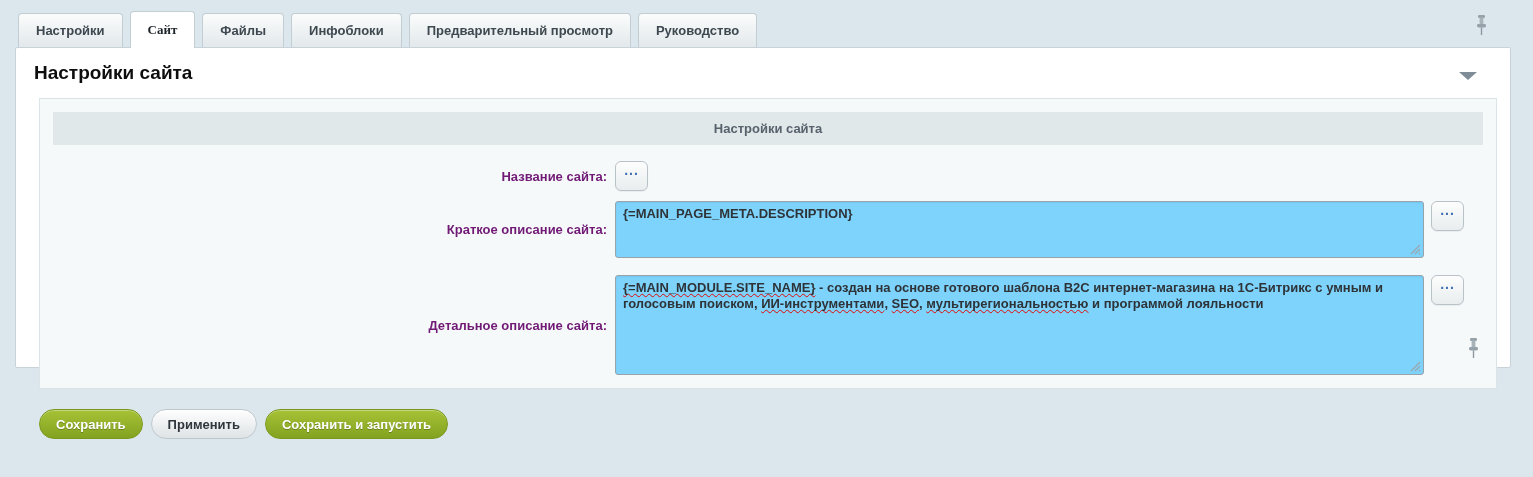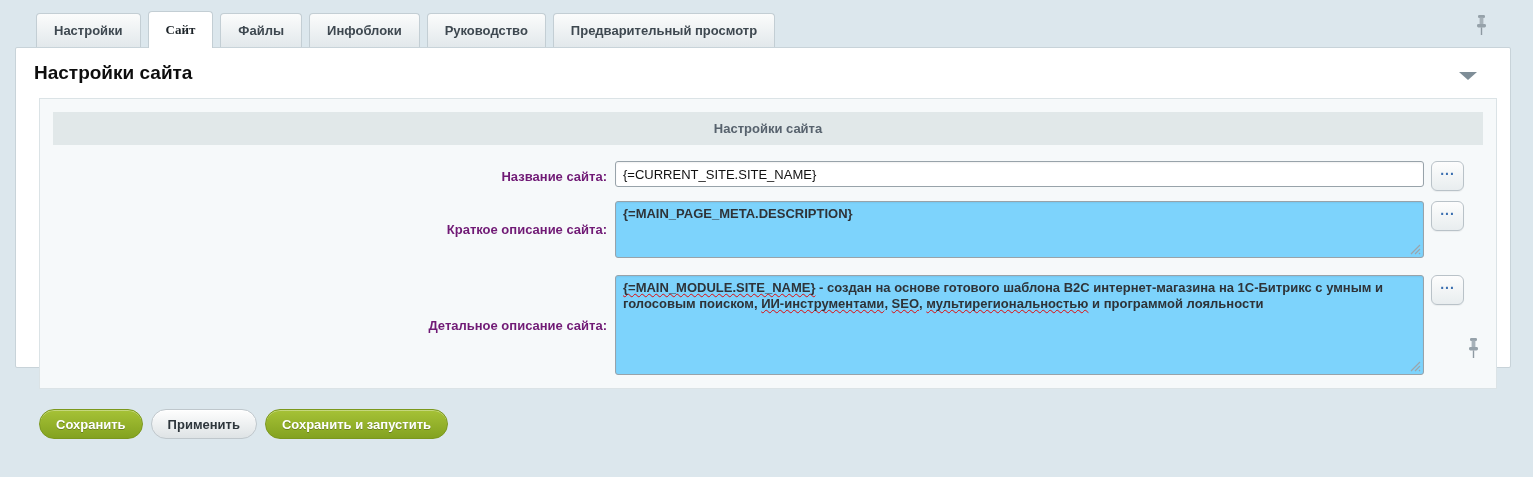--- a/index.html
+++ b/index.html
@@ -6,21 +6,21 @@
   html,body { width: 1533px; height: 477px; overflow: hidden; }
   body {
     font-family: "Liberation Sans", sans-serif;
     background: #dce7ed;
     position: relative;
   }
   
   .tabbar {
     position: relative;
     height: 47px;
-    padding-left: 36px;
+    padding-left: 18px;
     display: flex;
     align-items: flex-end;
     gap: 7px;
   }
   .tab {
     height: 34px;
     padding: 0 17px;
     display: flex;
     align-items: center;
     background: linear-gradient(#fbfcfc, #e2e8eb);
@@ -177,42 +177,41 @@
   .pin-bottom { bottom: 8px; right: 30px; }
 </style>
 </head>
 <body>
 
 <div class="tabbar">
   <div class="tab">Настройки</div>
   <div class="tab active">Сайт</div>
   <div class="tab">Файлы</div>
   <div class="tab">Инфоблоки</div>
+  <div class="tab">Предварительный просмотр</div>
   <div class="tab">Руководство</div>
-  <div class="tab">Предварительный просмотр</div>
 </div>
 
 <svg class="pin pin-top" viewBox="0 0 13 22">
   <rect x="3" y="1" width="7" height="3" rx="1.2" fill="#96a2aa"></rect>
   <rect x="4.6" y="3.5" width="3.8" height="7" fill="#a7b2b9"></rect>
   <rect x="2" y="10" width="9" height="3.4" rx="1.4" fill="#96a2aa"></rect>
   <path d="M6.5 13.4 L6.5 21" stroke="#8d99a1" stroke-width="1.4"></path>
 </svg>
 
 <div class="panel">
   <div class="panel-title">Настройки сайта</div>
   <div class="collapse-arrow"></div>
 
   <div class="form-box">
     <div class="section-bar">Настройки сайта</div>
 
     <div class="form-row center">
       <div class="flabel">Название сайта:</div>
       <div class="control">
-        <input class="text-input" type="text" value="{=CURRENT_SITE.SITE_NAME}" style="">
         <div class="more-btn">...</div>
       </div>
     </div>
 
     <div class="form-row" style="margin-top:10px">
       <div class="flabel">Краткое описание сайта:</div>
       <div class="control">
         <div class="fake-textarea ta-short">
           <span>{=MAIN_PAGE_META.DESCRIPTION}</span>
           <svg class="resize-handle" width="11" height="11" viewBox="0 0 11 11">

